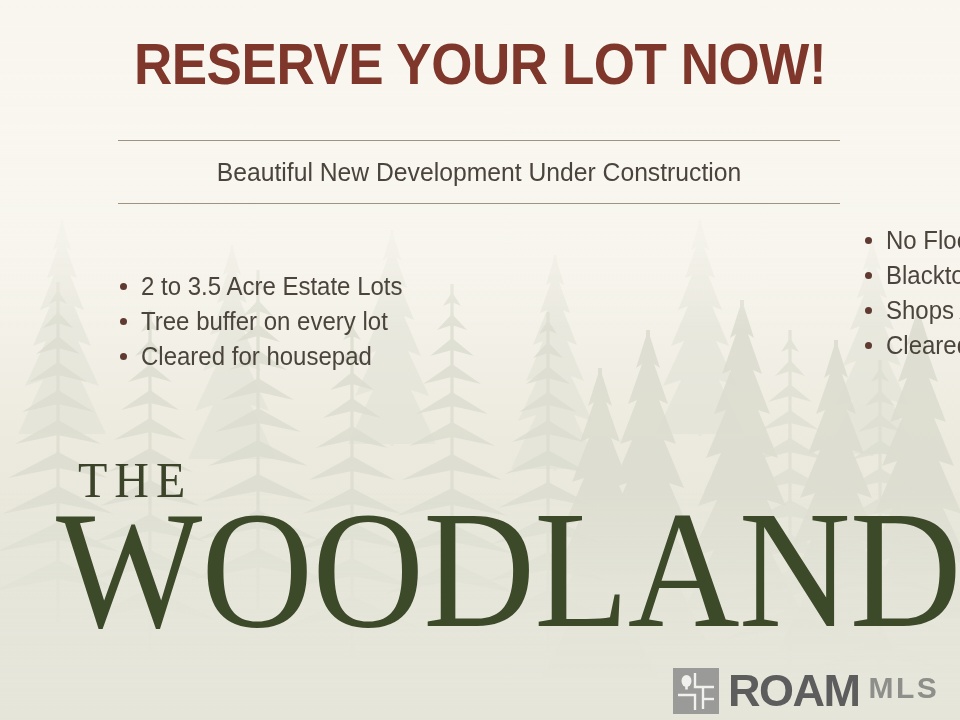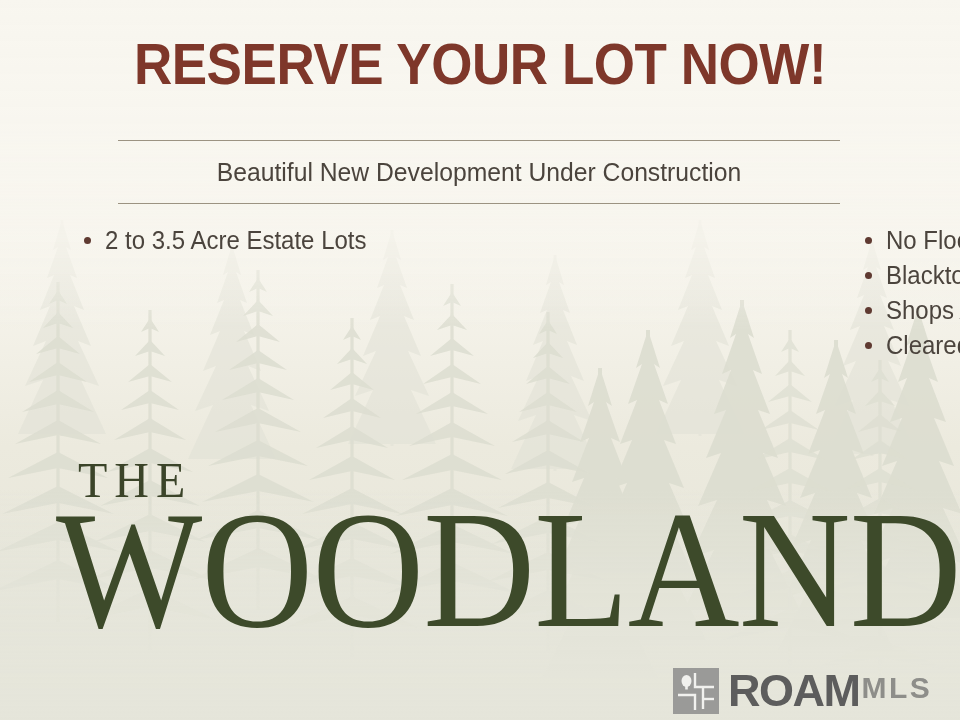--- a/index.html
+++ b/index.html
@@ -108,21 +108,21 @@
   .bullets {
     position: absolute;
     top: 225px;
     left: 0;
     width: 960px;
     display: flex;
   }
   .col {
     box-sizing: border-box;
   }
-  .col-left { width: 440px; padding-left: 84px; }
+  .col-left { width: 440px; padding-left: 120px; margin-top: 46px; }
   .col-right { width: 520px; padding-left: 425px; }
 
   .bullet-row {
     display: flex;
     align-items: baseline;
     height: 35px;
     white-space: nowrap;
   }
   .dot {
     width: 7px;
@@ -198,21 +198,21 @@
     color: #5d5d5d;
     letter-spacing: -1.5px;
   }
   .mls-word {
     font-family: "Liberation Sans", sans-serif;
     font-weight: bold;
     font-size: 30px;
     line-height: 46px;
     color: #8e8e8a;
     letter-spacing: 2.5px;
-    margin-left: 2px;
+    margin-left: 9px;
     align-self: flex-end;
     position: relative;
     top: -3px;
   }
 </style>
 </head>
 <body>
 
 <div id="flyer">
 
@@ -298,20 +298,28 @@
 
     <div class="rule rule-bottom"></div>
 
     <div class="bullets">
 
       <div class="col col-left">
         <div class="bullet-row">
           <span class="dot"></span>
           <span class="bullet-text">2 to 3.5 Acre Estate Lots</span>
         </div>
+        <div class="bullet-row">
+          <span class="dot"></span>
+          <span class="bullet-text">Tree buffer on every lot</span>
+        </div>
+        <div class="bullet-row">
+          <span class="dot"></span>
+          <span class="bullet-text">Cleared for housepad</span>
+        </div>
       </div>
 
       <div class="col col-right">
         <div class="bullet-row">
           <span class="dot"></span>
           <span class="bullet-text">No Flood Zone</span>
         </div>
         <div class="bullet-row">
           <span class="dot"></span>
           <span class="bullet-text">Blacktop Road</span>

